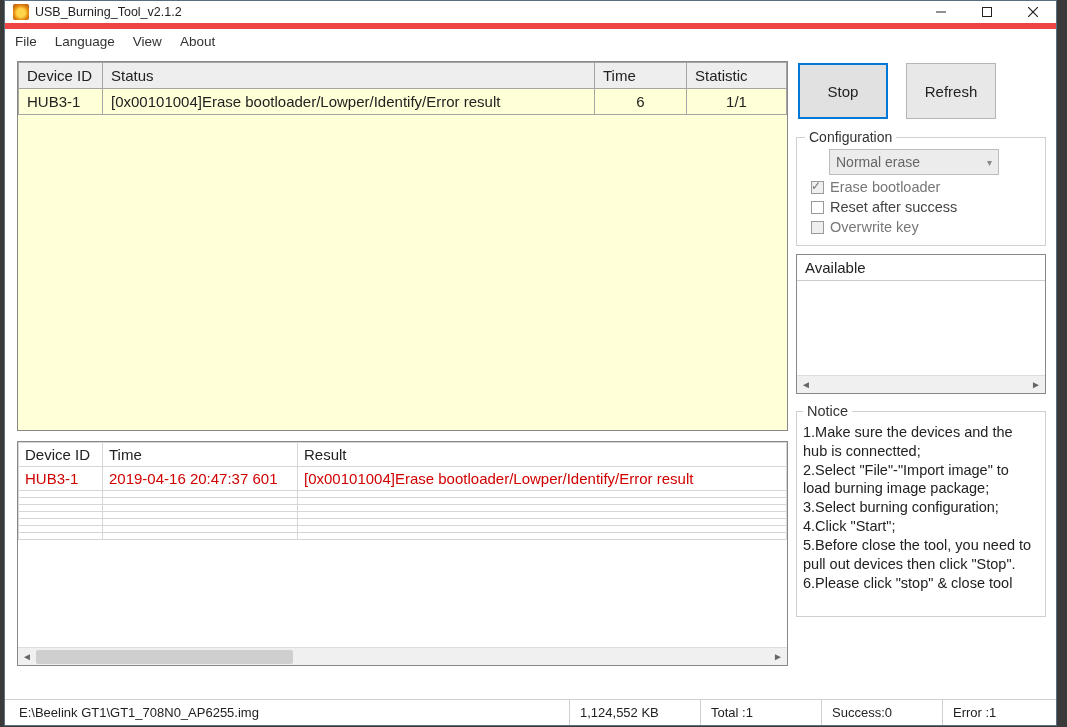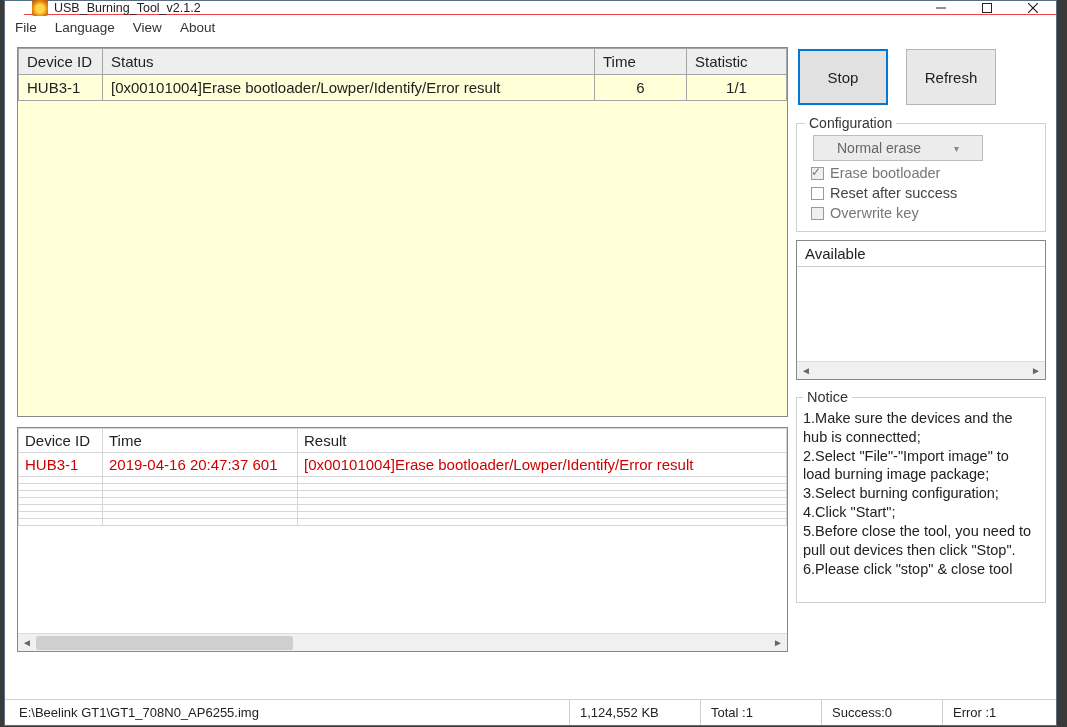--- a/index.html
+++ b/index.html
@@ -23,26 +23,25 @@
     top: 0;
     width: 1053px;
     height: 726px;
     background: #ffffff;
     border: 1px solid #5a6d81;
     display: flex;
     flex-direction: column;
   }
   
   .titlebar {
-    height: 14px;
+    height: 28px;
     display: flex;
     align-items: center;
     background: #ffffff;
-    border-bottom: 1px solid #ef4444;
-    margin-left: 19px;
+    border-bottom: 6px solid #ef4444;
   }
   .titlebar .app-icon {
     width: 16px;
     height: 16px;
     margin: 0 6px 0 8px;
     background:
       radial-gradient(circle at 50% 55%, #ffd54a 35%, #e58c12 60%, #b04b0a 100%);
     border-radius: 2px;
   }
   .titlebar .title-text { flex: 0 0 auto; font-size: 12.5px; }
@@ -178,24 +177,24 @@
   .cfg-row { display:flex; align-items:center; gap:6px; margin:4px 0 4px 6px; color:#777; font-size:14.5px;}
   .cfg-row.dark { color:#444; }
   .chk {
     width:13px;height:13px;border:1px solid #9a9a9a;background:#fff;display:inline-block;position:relative;flex:0 0 13px;
   }
   .chk.checked::after{
     content:"✓"; position:absolute; left:-1px; top:-3px; font-size:12px;color:#777;
   }
   .chk.disabled { background:#efefef; }
   .select {
-    margin-left:8px;
+    margin-left:24px;
     width:170px;height:26px;border:1px solid #bdbdbd;background:#ececec;
     display:flex;align-items:center;justify-content:space-between;
-    padding:0 23px;color:#666;font-size:14px;
+    padding:0 6px;color:#666;font-size:14px;
   }
   .select .chev { font-size:10px;color:#888;}
 
   .key-box {
     border:1px solid #888;
     height:140px;
     display:flex;flex-direction:column;min-height:0;
   }
   .key-head { display:flex; border-bottom:1px solid #ccc;}
   .key-head > div { flex:1; padding:4px 8px; border-right:1px solid #ccc; font-size:15px;}

